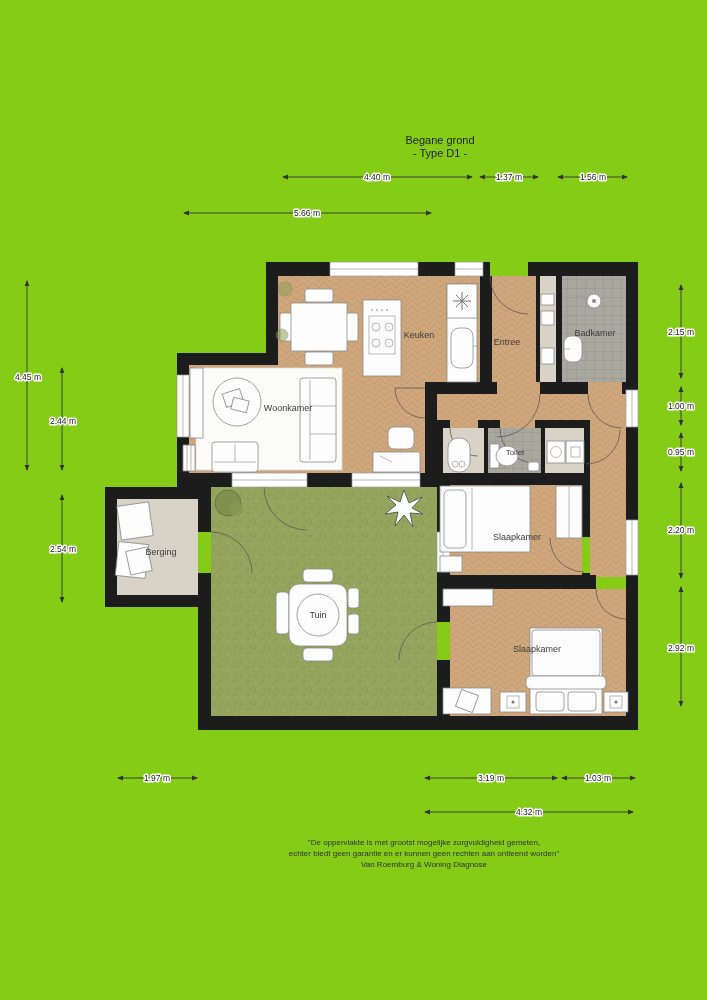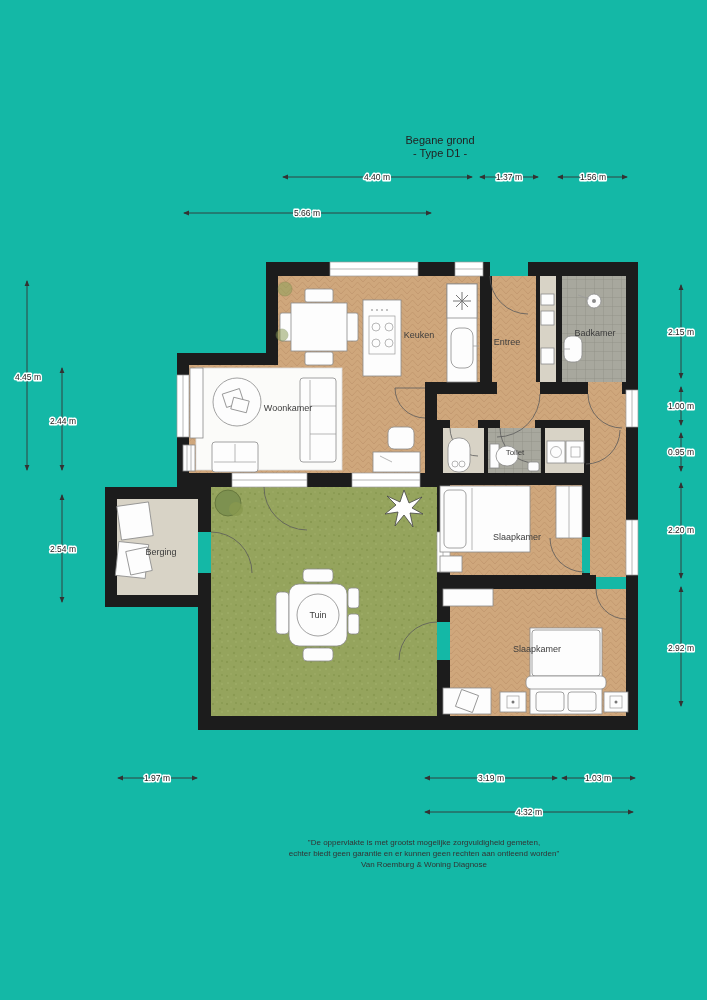--- a/index.html
+++ b/index.html
@@ -1,16 +1,16 @@
 <!DOCTYPE html>
 <html><head>
 <meta charset="utf-8">
 <style>
   html,body{margin:0;padding:0;background:#ffffff;}
-  .page{position:relative;width:707px;height:1000px;background:#14b8a6;overflow:hidden;
+  .page{position:relative;width:707px;height:1000px;background:#84cc16;overflow:hidden;
         font-family:"Liberation Sans", sans-serif;}
   svg{display:block;}
   text{font-family:"Liberation Sans", sans-serif;}
   .title-line{font-size:11px;fill:#222;text-anchor:middle;}
   .room-label{font-size:9px;fill:#3c3c3c;text-anchor:middle;}
   .room-label-sm{font-size:8px;fill:#3c3c3c;text-anchor:middle;}
   .dim-label{font-size:8.5px;fill:#222;text-anchor:middle;paint-order:stroke;stroke:#ffffff;stroke-width:3px;stroke-linejoin:round;}
   .footer-line{font-size:8px;fill:#333;text-anchor:middle;}
   .dim-line{stroke:#333;stroke-width:0.9;}
   .wall{fill:#1c1c1c;}

